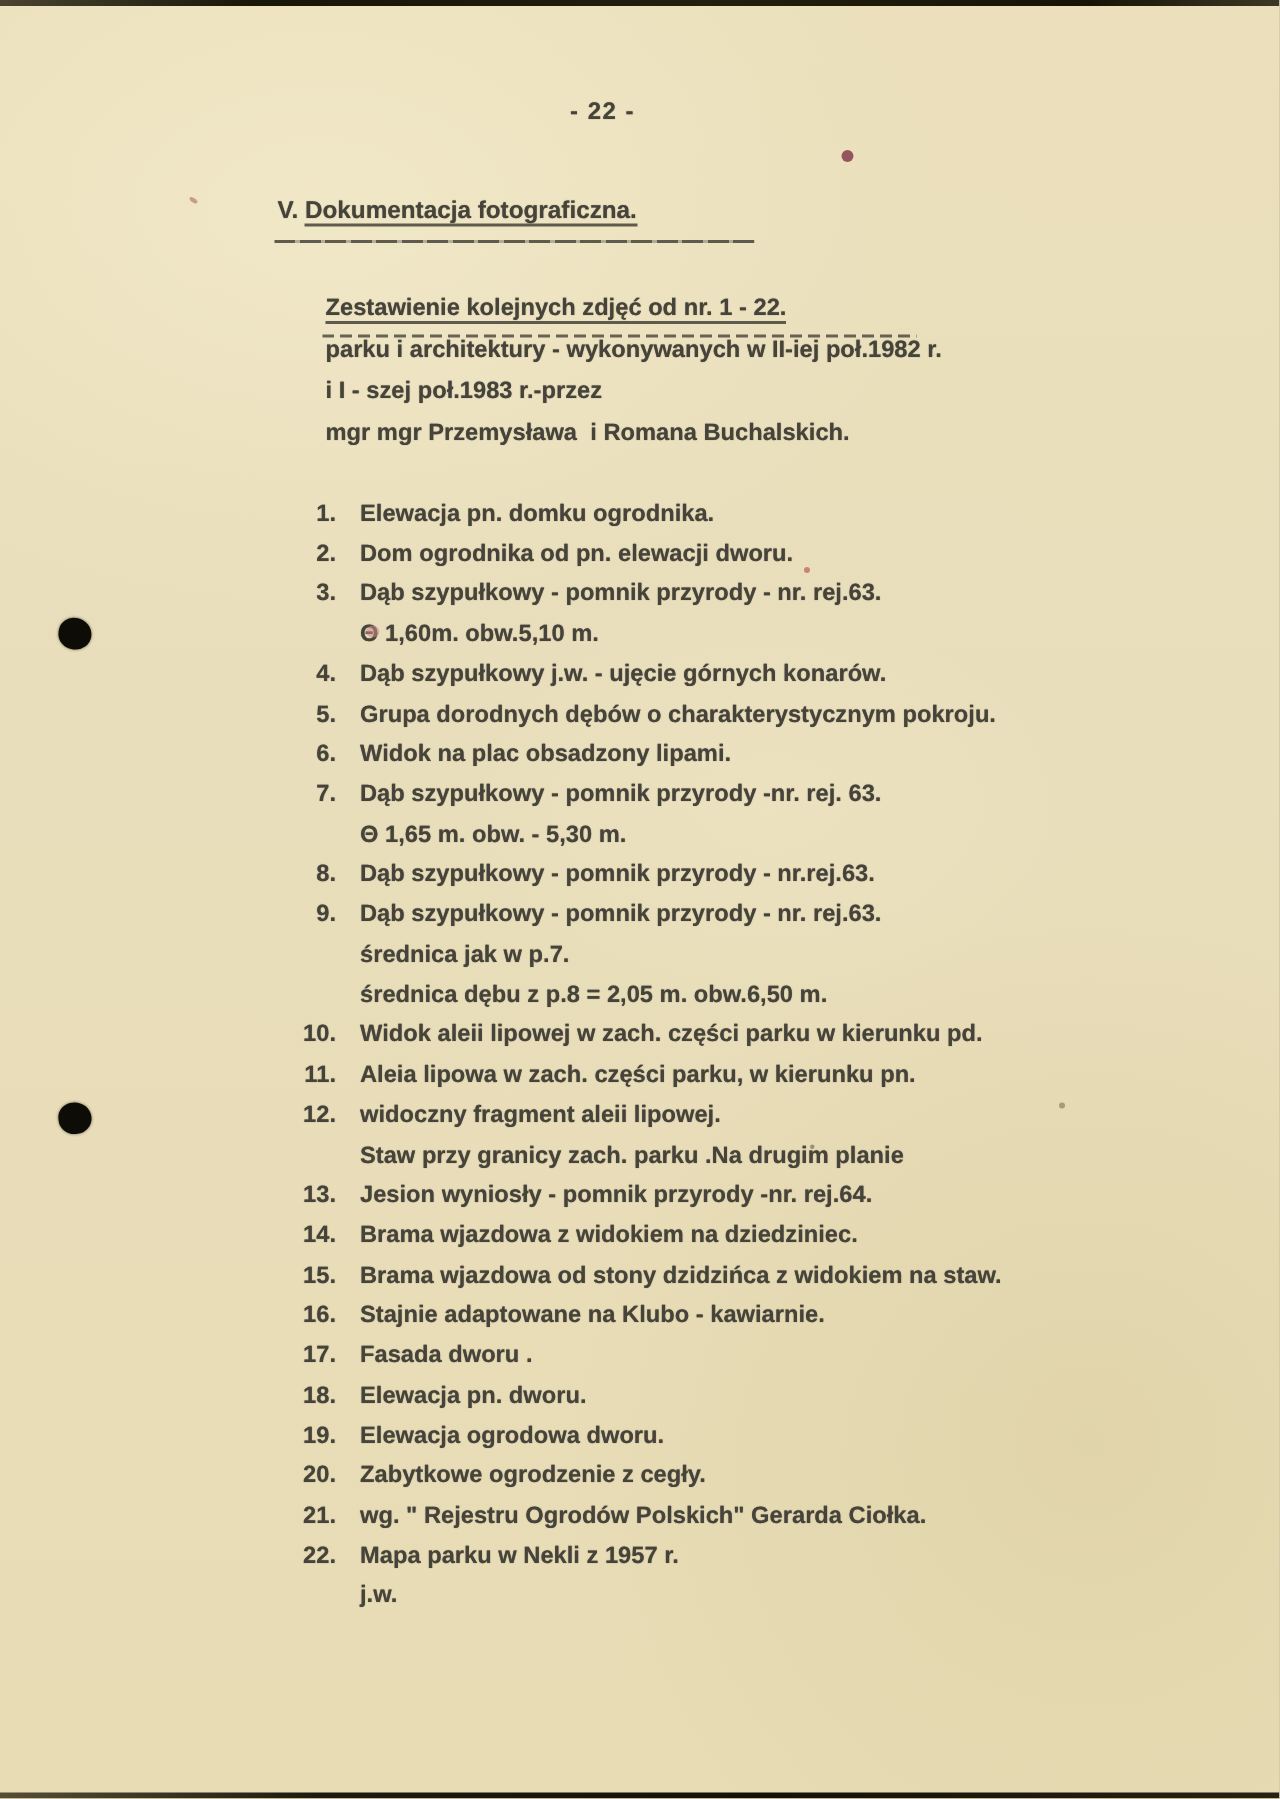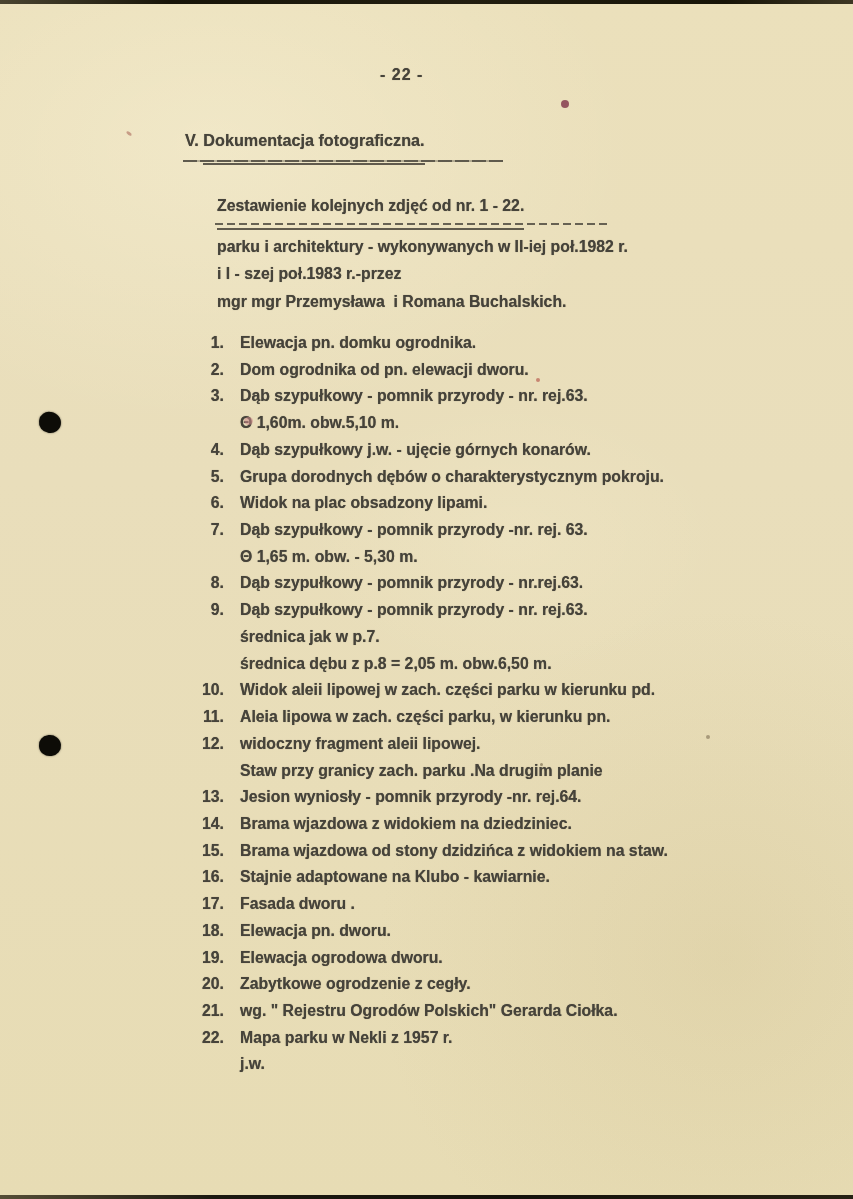--- a/index.html
+++ b/index.html
@@ -18,25 +18,25 @@
     font-weight:700;
   }
   .tline{white-space:pre;}
   .ink{text-shadow:0 0 .7px rgba(70,66,56,.75);}
   .edge-top{position:absolute;top:0;left:0;right:0;height:4px;
     background:linear-gradient(90deg,#4a4430 0%,#181509 20%,#221e10 55%,#171407 85%,#3d3724 100%);}
   .edge-bottom{position:absolute;bottom:0;left:0;right:0;height:4px;
     background:linear-gradient(90deg,#564e36 0%,#1c1910 25%,#14110a 60%,#262113 100%);}
   .page-number{position:absolute;top:66px;left:380px;font-size:16px;letter-spacing:1px;}
   .section-heading{position:absolute;top:131px;left:185px;font-size:16.2px;}
-  .u-solid{border-bottom:2px solid rgba(70,66,56,.85);padding-bottom:14px;text-align:center;}
+  .u-solid{border-bottom:2px solid rgba(70,66,56,.85);padding-bottom:0;text-align:center;}
   .underline2-section{position:absolute;top:160px;left:183px;width:320px;height:2px;
     background:repeating-linear-gradient(90deg,rgba(70,66,56,.85) 0 14px,rgba(70,66,56,.35) 14px 17px);}
   .intro{position:absolute;top:192px;left:217px;font-size:15.8px;line-height:27.5px;}
-  .intro-heading{margin-bottom:13px;}
+  .intro-heading{}
   .underline2-intro{position:absolute;top:223px;left:215px;width:396px;height:2px;
     background:repeating-linear-gradient(90deg,rgba(70,66,56,.8) 0 8px,transparent 8px 12px);}
   .photo-list{position:absolute;top:330px;left:196px;font-size:15.8px;line-height:26.72px;}
   .row{display:flex;align-items:flex-start;}
   .num{flex:0 0 28px;text-align:right;white-space:pre;}
   .item-lines{margin-left:16px;}
   .hole{position:absolute;width:22px;height:21px;background:#0d0c07;
     border-radius:47% 53% 50% 50%;box-shadow:0 0 2px rgba(13,12,7,.6);}
   .hole-1{left:39px;top:412px;transform:rotate(8deg);}
   .hole-2{left:39px;top:735px;transform:rotate(-6deg);}

